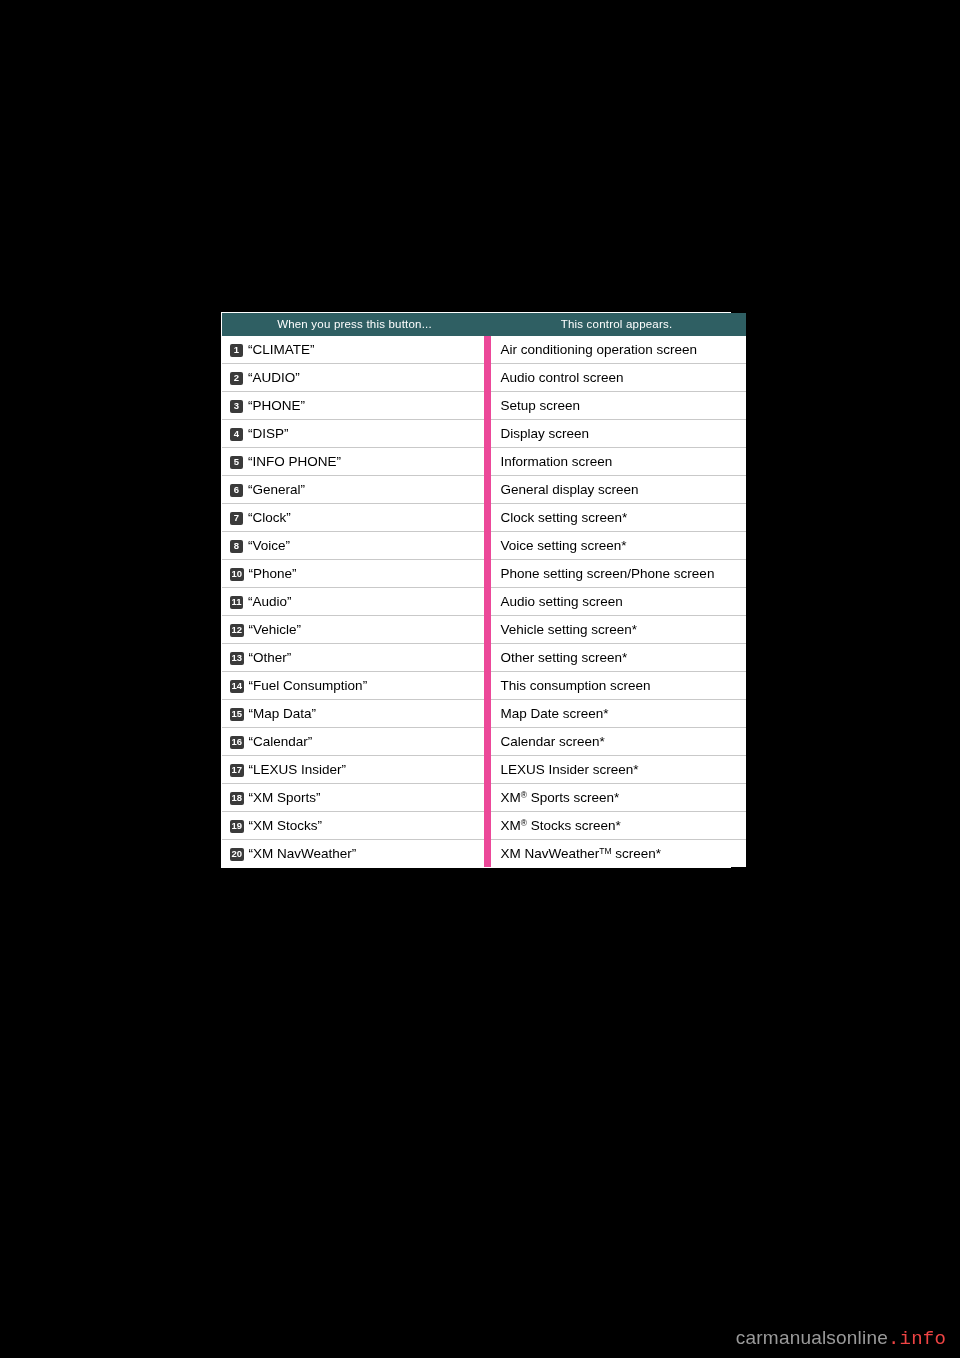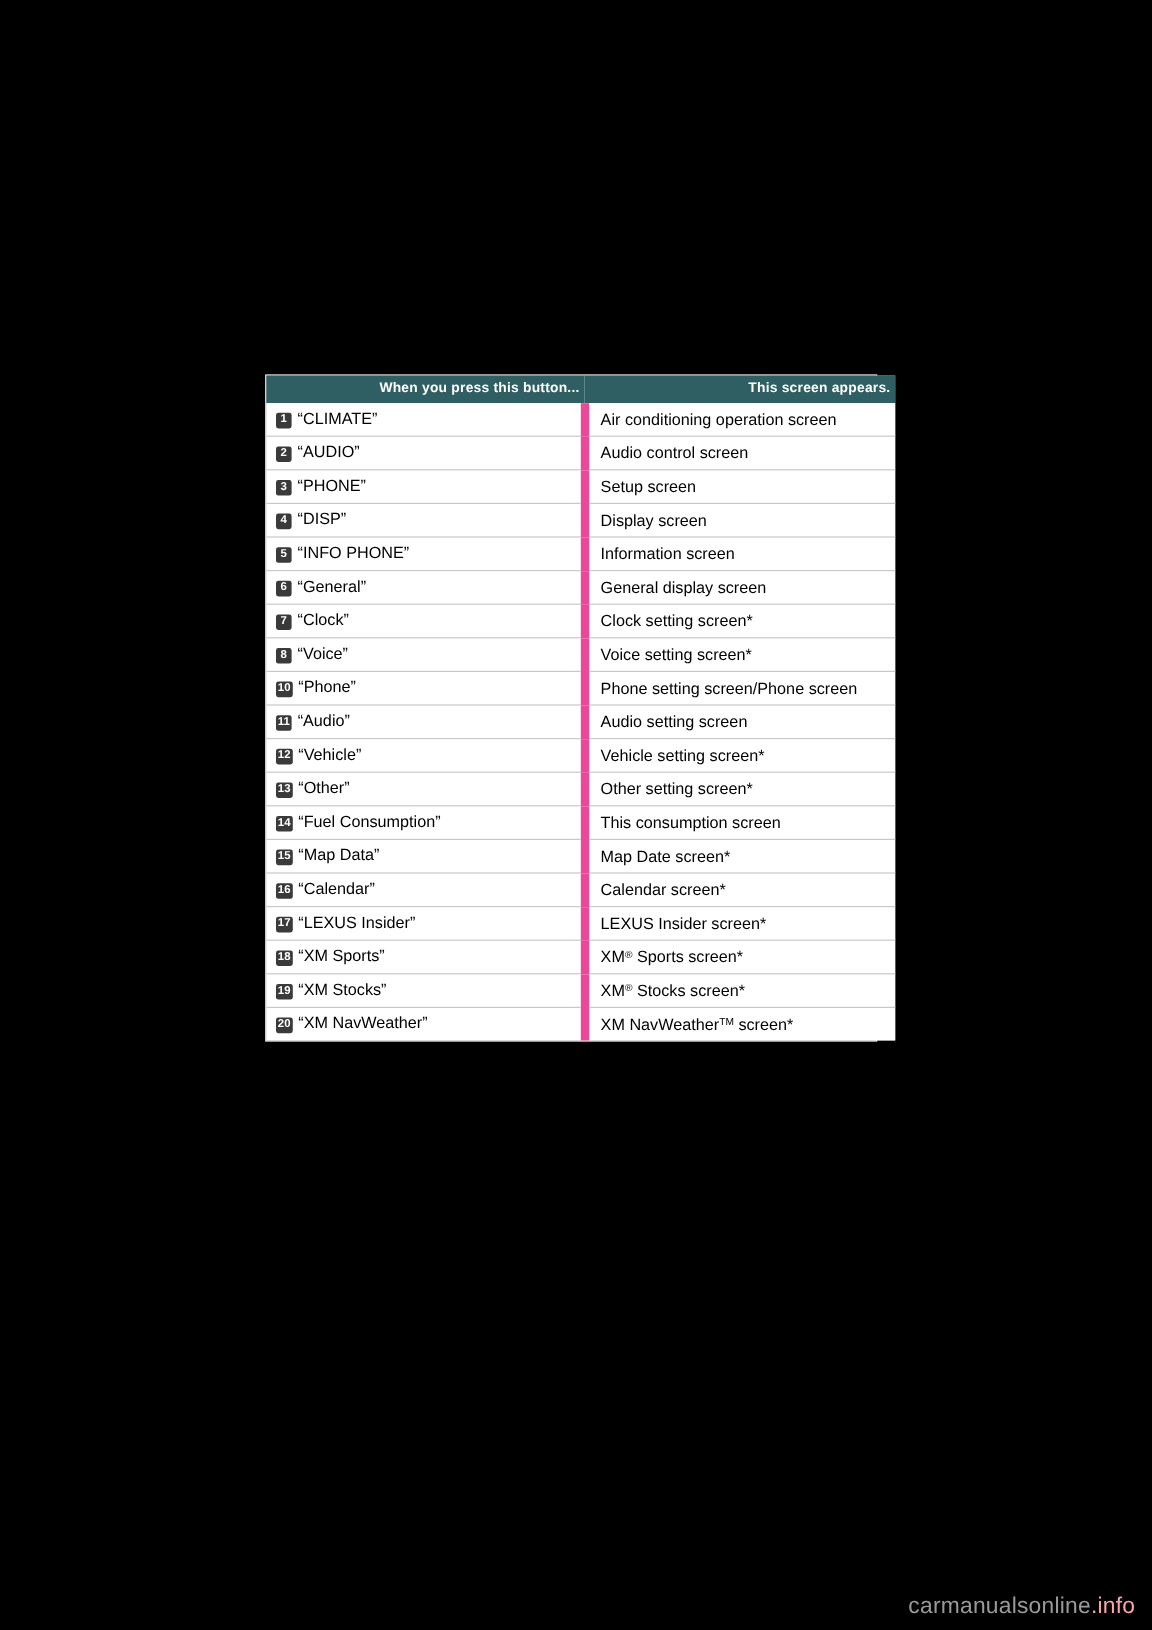--- a/index.html
+++ b/index.html
@@ -34,23 +34,23 @@
   table.ref {
     border-collapse: collapse;
     width: 100%;
     table-layout: fixed;
     background: #ffffff;
   }
   table.ref thead th {
     background: #2f5f63;
     color: #ffffff;
     font-size: 11.5px;
-    font-weight: bold;
+    font-weight: normal;
     padding: 5px 4px 6px 4px;
-    text-align: right;
+    text-align: center;
     letter-spacing: 0.2px;
     border: none;
   }
   table.ref thead th.col1 { width: 257px; }
   table.ref thead th.col2 { width: 251px; }
   table.ref tbody td {
     border-bottom: 1px solid #c9c9c9;
     padding: 3px 6px 4px 6px;
     font-size: 13.5px;
     color: #000000;
@@ -98,33 +98,33 @@
   }
   .footer-brand {
     position: absolute;
     right: 14px;
     bottom: 8px;
     color: #9a9a9a;
     font-size: 19px;
     letter-spacing: 0.2px;
     font-family: "Liberation Sans", sans-serif;
   }
-  .footer-brand .dim { color: #fca5a5; }
+  .footer-brand .dim { color: #ef4444; font-family: Liberation Mono, monospace; }
 </style>
 </head>
 <body>
 
 <div class="page">
 
   <div class="table-wrap">
     <table class="ref">
       <thead>
         <tr>
           <th class="col1">When you press this button...</th>
-          <th class="col2">This screen appears.</th>
+          <th class="col2">This control appears.</th>
         </tr>
       </thead>
       <tbody id="table-body">
           <tr>
             <td class="cell-left"><span class="numbox">1</span><span class="btn-label">“CLIMATE”</span></td>
             <td class="cell-right"><span>Air conditioning operation screen</span></td>
           </tr>
           <tr>
             <td class="cell-left"><span class="numbox">2</span><span class="btn-label">“AUDIO”</span></td>
             <td class="cell-right"><span>Audio control screen</span></td>

